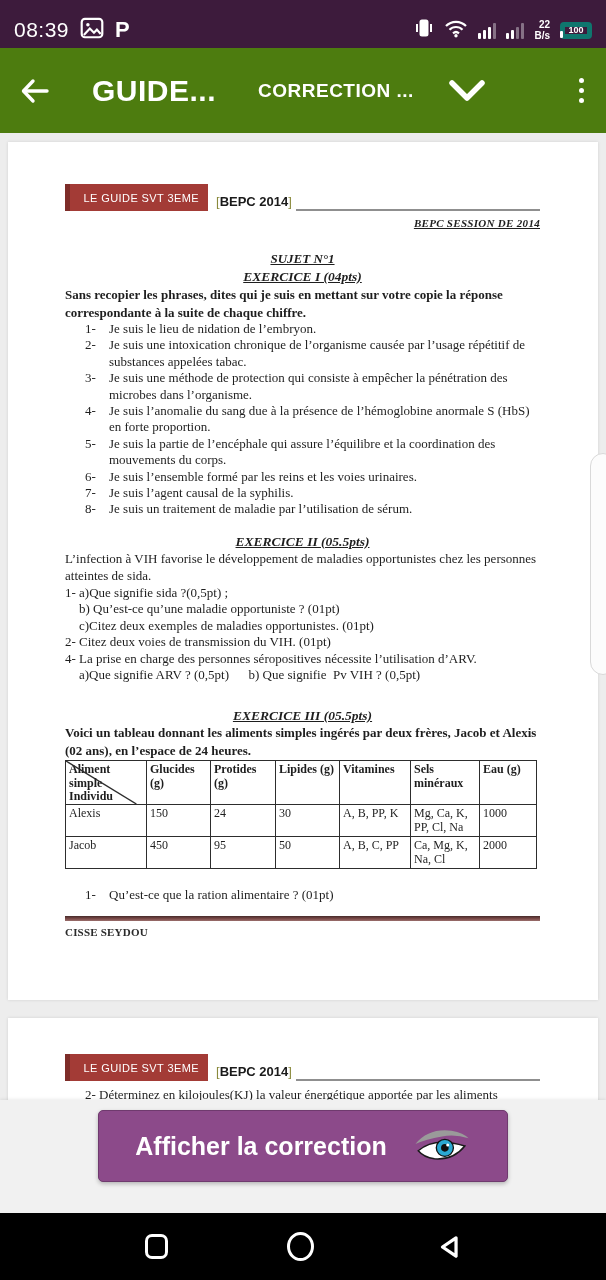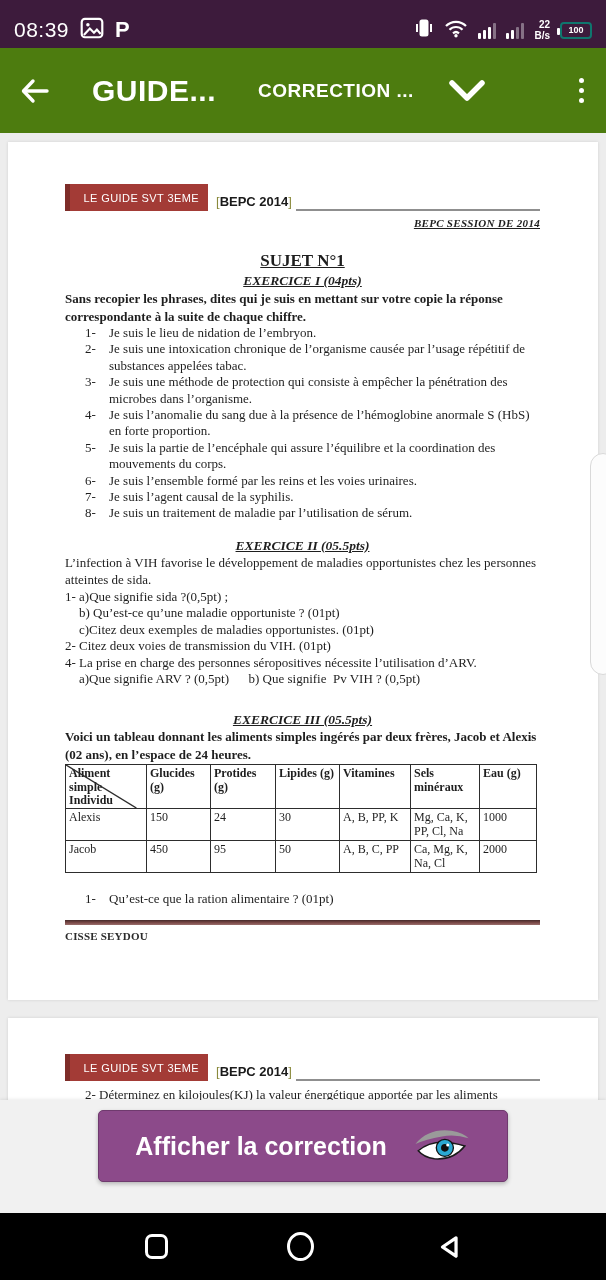--- a/index.html
+++ b/index.html
@@ -11,21 +11,21 @@
   .status-bar { position:absolute; top:0; left:0; width:606px; height:60px;
                 background:#3d1b3c; color:#fff; display:flex; align-items:center;
                 justify-content:space-between; padding:0 14px; }
   .sb-left, .sb-right { display:flex; align-items:center; gap:10px; }
   .sb-time { font-size:21px; font-weight:400; letter-spacing:.5px; }
   .sb-p { font-size:22px; font-weight:700; }
   .sig { display:flex; align-items:flex-end; gap:2px; height:17px; }
   .sig i { display:block; width:3px; background:#fff; border-radius:1px; }
   .sig i.dim { background:rgba(255,255,255,.38); }
   .rate { font-size:10px; line-height:11px; text-align:right; font-weight:700; }
-  .batt { position:relative; width:32px; height:17px; border:2px solid #0f766e; border-radius:4px;
+  .batt { position:relative; width:32px; height:17px; border:5px solid #0f766e; border-radius:4px;
           display:flex; align-items:center; justify-content:center; font-size:9px; font-weight:700; }
   .batt::before { content:""; position:absolute; left:-5px; top:4px; width:3px; height:7px;
                   background:#fff; border-radius:1px; }
 
   
   .app-bar { position:absolute; top:48px; left:0; width:606px; height:85px;
              background:#4d7c0f; color:#fff; display:flex; align-items:center; }
   .ab-back { width:70px; display:flex; justify-content:center; background:none; border:none; cursor:pointer; }
   .ab-title { font-size:30px; font-weight:700; margin-left:22px; letter-spacing:.5px; }
   .ab-tab { font-size:19px; font-weight:700; margin-left:42px; letter-spacing:.5px; }
@@ -47,22 +47,22 @@
   .banner { background:#a33b36; border-left:5px solid #7e2d29; color:#fff; height:27px; width:143px;
             display:flex; align-items:center; justify-content:flex-end; padding-right:9px;
             font-family:"Liberation Sans", sans-serif; font-size:11px; letter-spacing:.4px; }
   .badge { margin-left:8px; font-family:"Liberation Sans", sans-serif; font-size:13px;
            font-weight:700; color:#1a1a1a; padding-bottom:2px; white-space:nowrap; }
   .badge .brk { color:#8a8a3c; font-weight:400; }
   .hdr-rule { flex:1; border-bottom:2px solid #8f8f8f; margin-left:4px; }
 
   .doc-title { text-align:right; margin-top:6px; font-size:11px; font-weight:700;
                font-style:italic; text-decoration:underline; letter-spacing:.3px; }
-  .sujet { text-align:center; margin-top:22px; font-size:17px; font-weight:700;
-           text-decoration:underline; }
+  .sujet { text-align:center; margin-top:22px; font-size:13px; font-weight:700;
+           font-style:italic; text-decoration:underline; }
   .ex-heading { text-align:center; margin-top:2px; font-size:13.5px; font-weight:700;
                 font-style:italic; text-decoration:underline; }
   .ex2-heading { margin-top:16px; }
   .ex3-heading { margin-top:25px; }
 
   .para { font-size:13px; line-height:17.5px; }
   .para.bold { font-weight:700; }
   .mt1 { margin-top:1px; }
 
   .qlist { margin-top:0; }

